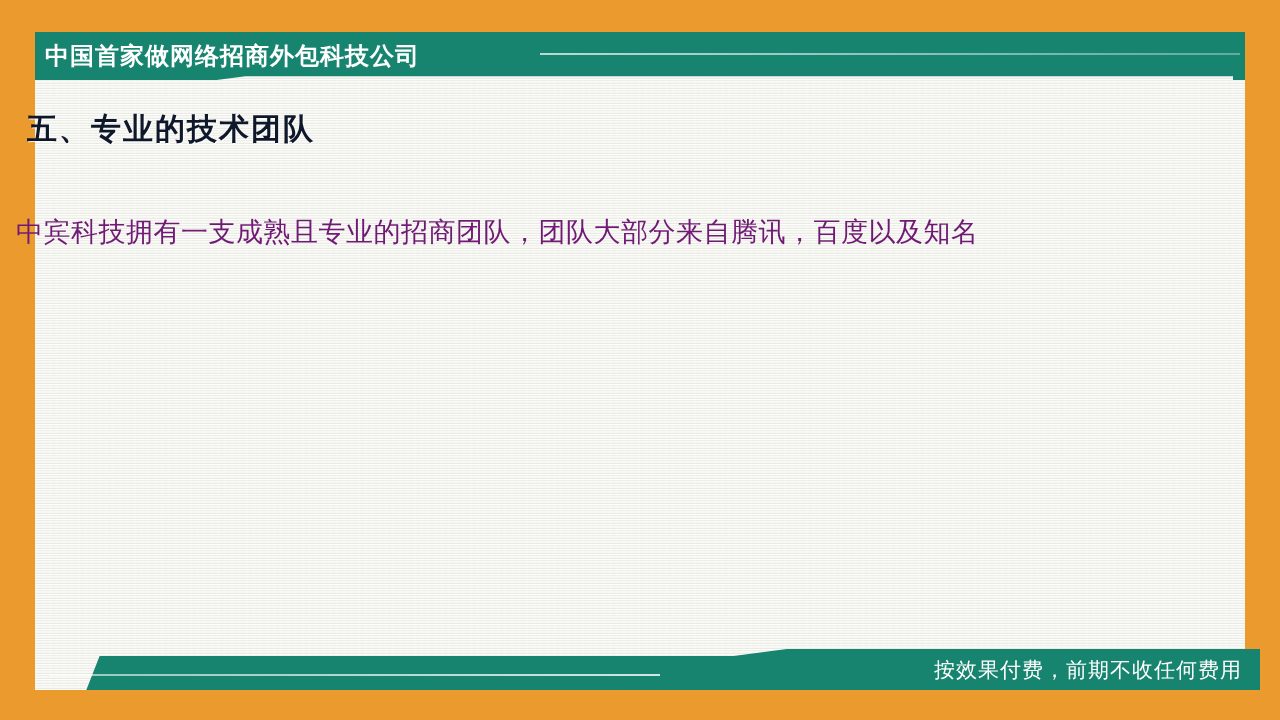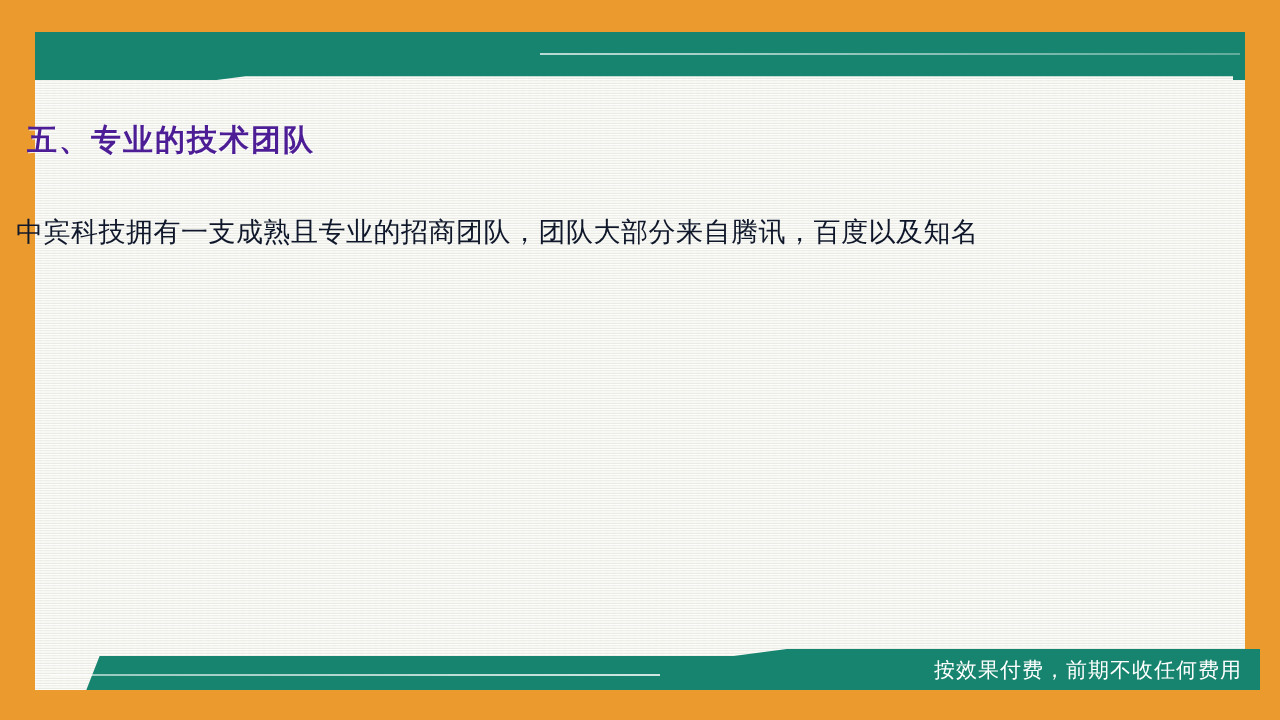--- a/index.html
+++ b/index.html
@@ -77,35 +77,35 @@
   .header-rule {
     position:absolute;
     left:505px; top:21px;
     width:700px; height:2px;
     background:linear-gradient(to right, rgba(255,255,255,0.70), rgba(255,255,255,0.32));
   }
 
   
   .section-heading {
     position:absolute;
-    left:27px; top:120px;
-    color:#4c1d95;
+    left:27px; top:109px;
+    color:#0f172a;
     font-size:30px;
     font-weight:bold;
     letter-spacing:2px;
     white-space:nowrap;
     text-shadow:1px 1px 0 rgba(255,255,255,0.8);
   }
 
   
   .body-copy {
     position:absolute;
     left:16px; top:195px;
     width:1135px;
-    color:#0f172a;
+    color:#701a75;
     font-family:Liberation Sans, sans-serif;
     font-size:27px;
     line-height:75px;
     letter-spacing:0.5px;
     text-align:justify;
     text-justify:inter-character;
   }
   .body-copy p { margin:0; }
 
   
@@ -148,20 +148,21 @@
   }
 </style>
 </head>
 <body>
 
 <div class="slide">
 
   <div class="sheet"></div>
 
   <div class="header-band">
+    <div class="header-title">中国首家做网络招商外包科技公司</div>
     <div class="header-rule"></div>
   </div>
 
   <div class="section-heading">五、专业的技术团队</div>
 
   <div class="body-copy">
     <p>中宾科技拥有一支成熟且专业的招商团队，团队大部分来自腾讯，百度以及知名</p>
   </div>
 
   <div class="footer-band">

